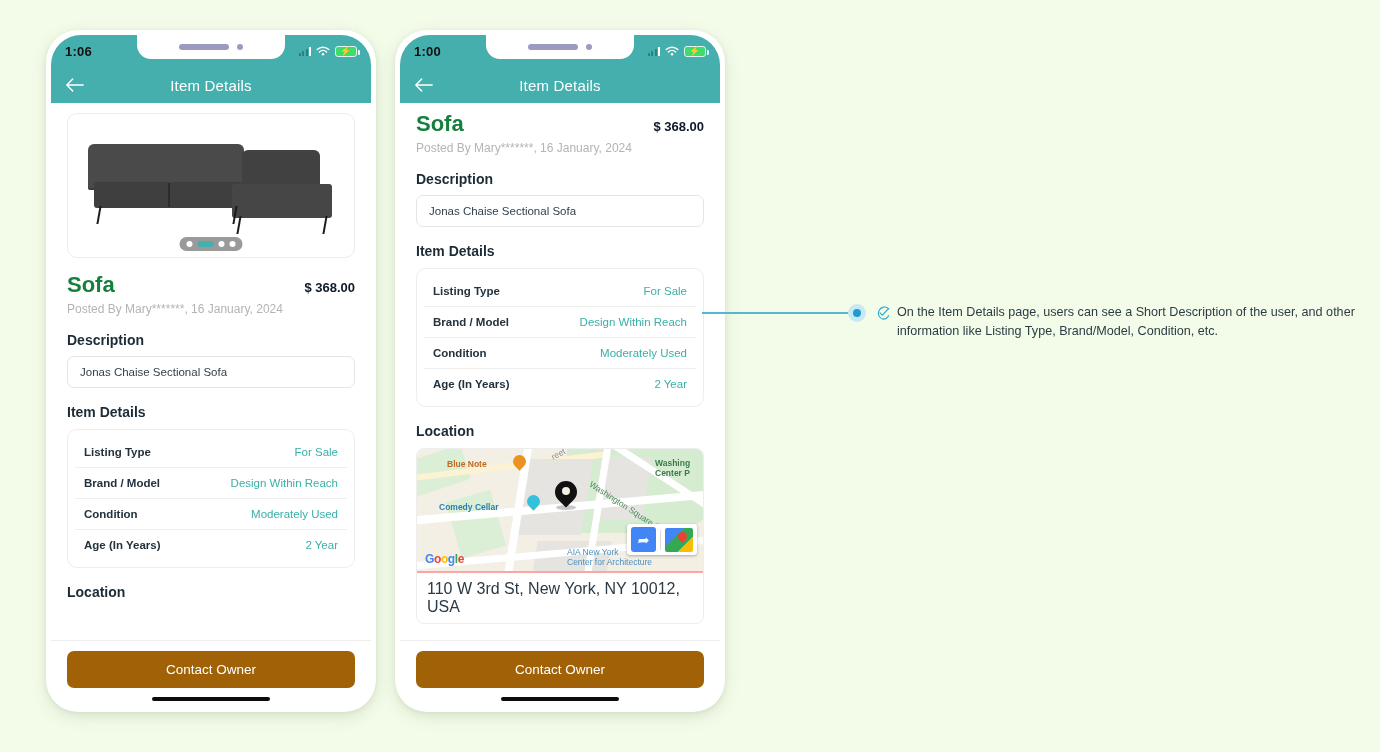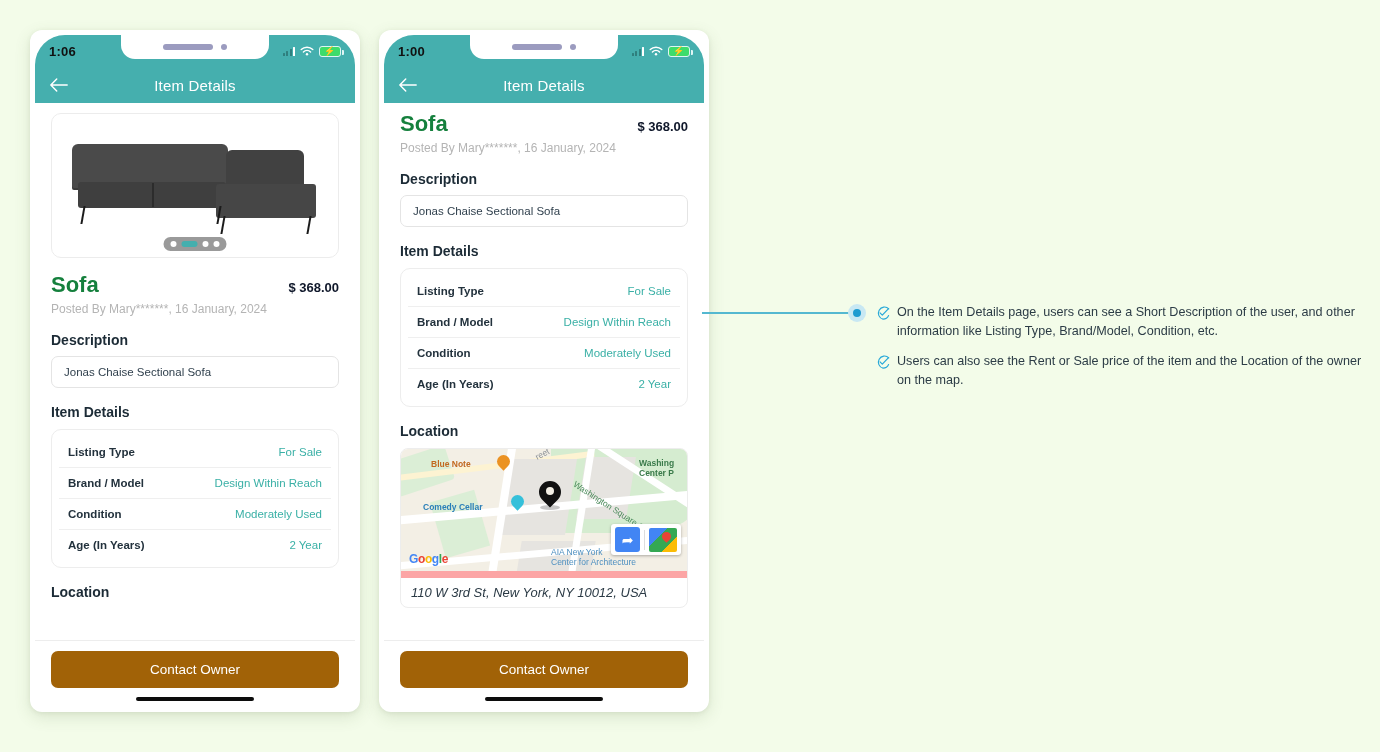--- a/index.html
+++ b/index.html
@@ -9,23 +9,24 @@
     font-family: "Liberation Sans", sans-serif;
     overflow: hidden;
   }
   .stage { position: relative; width: 1380px; height: 752px; }
 
   
   .phone {
     position: absolute;
     width: 330px; height: 682px;
     background: #ffffff;
-    border-radius: 12px;
+    border-radius: 32px;
     box-shadow: 0 5px 16px rgba(90,110,70,.16), 0 1px 4px rgba(90,110,70,.10);
     overflow: hidden;
+    margin-left: 16px;
   }
   #phone1 { left: 30px; top: 30px; }
   #phone2 { left: 379px; top: 30px; }
 
   .screen {
     position: absolute; left: 5px; top: 5px;
     width: 320px; height: 672px;
     border-radius: 30px;
     background: #fff;
     overflow: hidden;
@@ -252,23 +253,22 @@
   .sep { width:1px; height:20px; background:#ddd; }
   .gmicon {
     width: 28px; height: 24px; border-radius: 2px; position: relative; overflow:hidden;
     background: linear-gradient(135deg,#4285F4 0 35%,#34A853 35% 70%,#FBBC05 70% 100%);
   }
   .gmicon .pin {
     position:absolute; left: 13px; top: 4px; width: 9px; height: 9px;
     background:#EA4335; border-radius: 50% 50% 50% 0; transform: rotate(-45deg);
   }
   .addr {
-    padding: 7px 10px; font-size: 13px; color: #2b3a45;
-    border-top: 7px solid #fca5a5;
-    font-style: italic;
+    padding: 7px 10px; font-size: 16px; color: #2b3a45;
+    border-top: 2px solid #fca5a5;
   }
 
   
   .footer {
     flex: 0 0 auto; padding: 10px 16px 6px;
     border-top: 1px solid #ededed; background:#fff;
   }
   .cta {
     width: 100%; height: 37px; border: none; border-radius: 7px;
     background: #a16207; color: #fff; font-size: 13.5px;
@@ -534,22 +534,15 @@
     </div>
 
   <div class="notes">
     <div class="note">
       <svg class="chk" width="14" height="14" viewBox="0 0 16 16">
         <path d="M14.6 3.2A7 7 0 108 15a7 7 0 006.4-4.1" stroke="#26a8d8" stroke-width="1.3" fill="none" stroke-linecap="round"></path>
         <path d="M4.6 7.9l2.6 2.6L14.3 3" stroke="#26a8d8" stroke-width="1.4" fill="none" stroke-linecap="round" stroke-linejoin="round"></path>
       </svg>
       <div class="note-text">On the Item Details page, users can see a Short Description of the user, and other information like Listing Type, Brand/Model, Condition, etc.</div>
     </div>
-    <div class="note">
-      <svg class="chk" width="14" height="14" viewBox="0 0 16 16">
-        <path d="M14.6 3.2A7 7 0 108 15a7 7 0 006.4-4.1" stroke="#26a8d8" stroke-width="1.3" fill="none" stroke-linecap="round"></path>
-        <path d="M4.6 7.9l2.6 2.6L14.3 3" stroke="#26a8d8" stroke-width="1.4" fill="none" stroke-linecap="round" stroke-linejoin="round"></path>
-      </svg>
-      <div class="note-text">Users can also see the Rent or Sale price of the item and the Location of the owner on the map.</div>
-    </div>
   </div>
 
 </div>
 
 </body></html>

